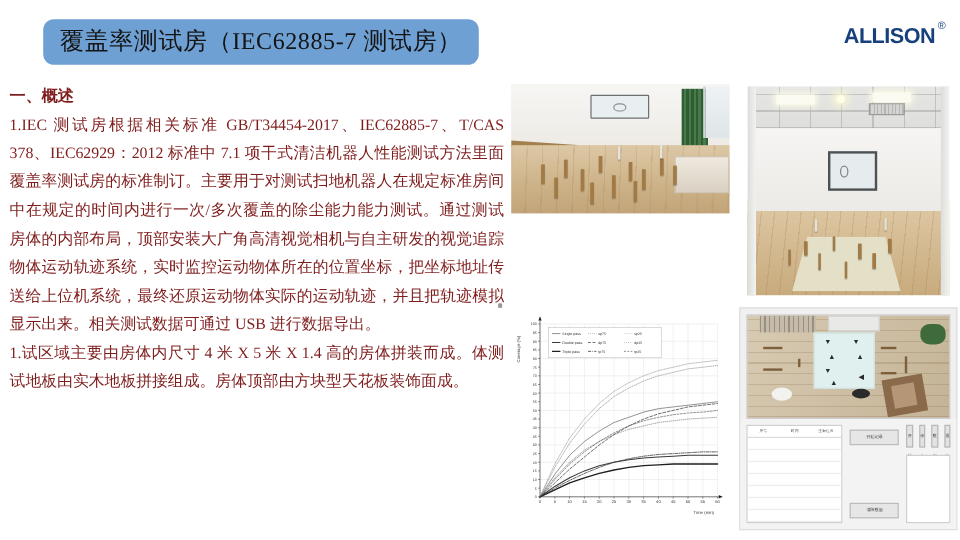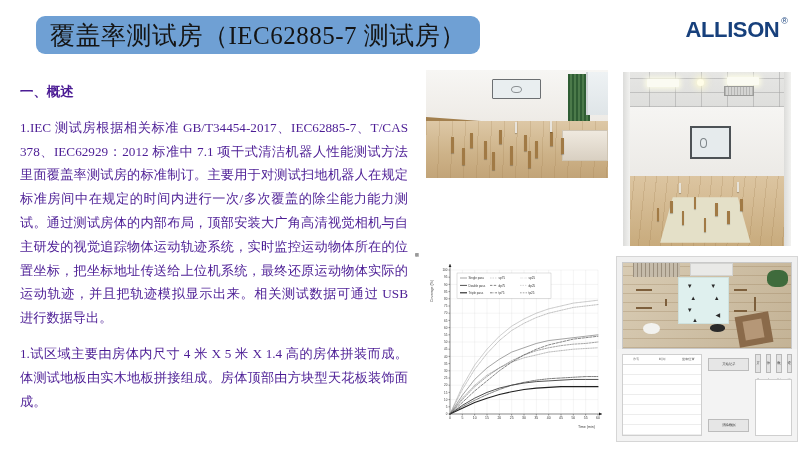--- a/index.html
+++ b/index.html
@@ -29,38 +29,38 @@
     left: 36px; top: 16px;
     height: 38px;
     padding: 0 14px 0 14px;
     background: #6fa0d4;
     border-radius: 9px;
     display: flex;
     align-items: center;
   }
   .title-text {
     font-family: "Liberation Serif", "DejaVu Serif", serif;
-    font-size: 25px;
+    font-size: 20px;
     letter-spacing: 0.5px;
     color: #141414;
     white-space: nowrap;
     line-height: 1;
   }
 
   .logo {
     position: absolute;
     right: 12px; top: 18px;
     display: flex;
     align-items: flex-start;
     height: 34px;
   }
   .logo-word {
     font-family: "Liberation Sans", sans-serif;
     font-weight: bold;
-    font-size: 22px;
+    font-size: 18px;
     letter-spacing: -0.4px;
     color: #17407c;
     line-height: 24px;
   }
   .logo-cn {
     font-family: "Liberation Sans", "DejaVu Sans", sans-serif;
     font-weight: bold;
     font-size: 22px;
     color: #17407c;
     margin-left: 6px;
@@ -79,22 +79,22 @@
   
   .text-col {
     position: absolute;
     left: 8px; top: 68px;
     width: 412px; height: 378px;
   }
   .para {
     font-family: "Liberation Serif", "DejaVu Serif", serif;
     font-size: 13.2px;
     line-height: 23.8px;
-    color: #4c1d95;
-    margin: 12px;
+    color: #7f1d1d;
+    margin: 0;
     text-align: justify;
     text-justify: inter-ideograph;
     letter-spacing: 0px;
   }
   .para.heading {
     font-weight: bold;
     font-size: 13.4px;
   }
   .watermark {
     position: absolute;

